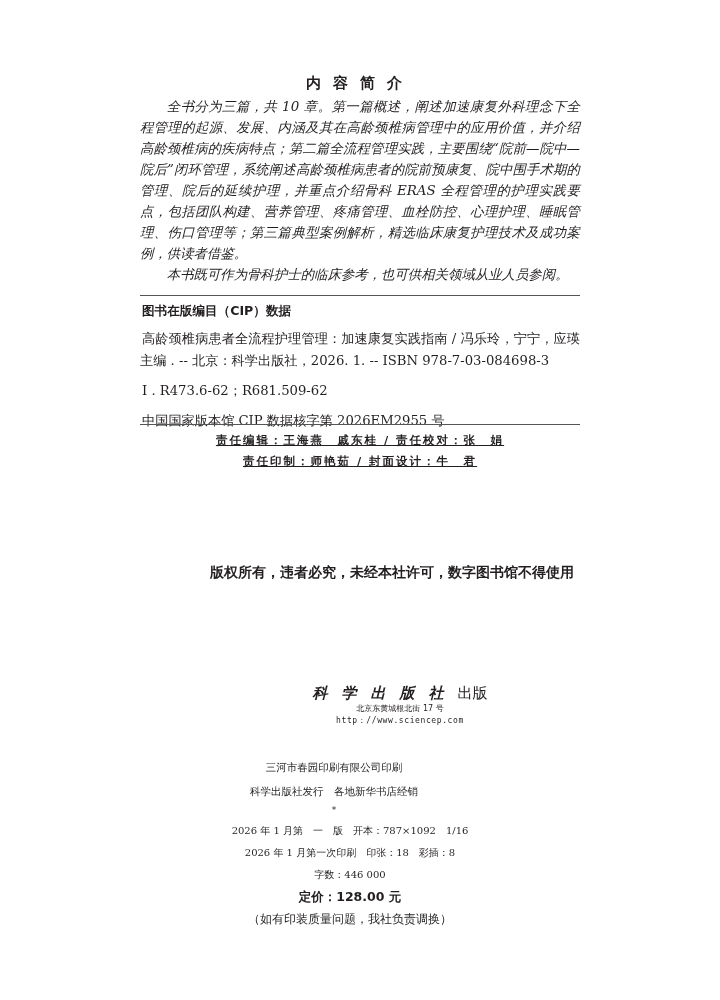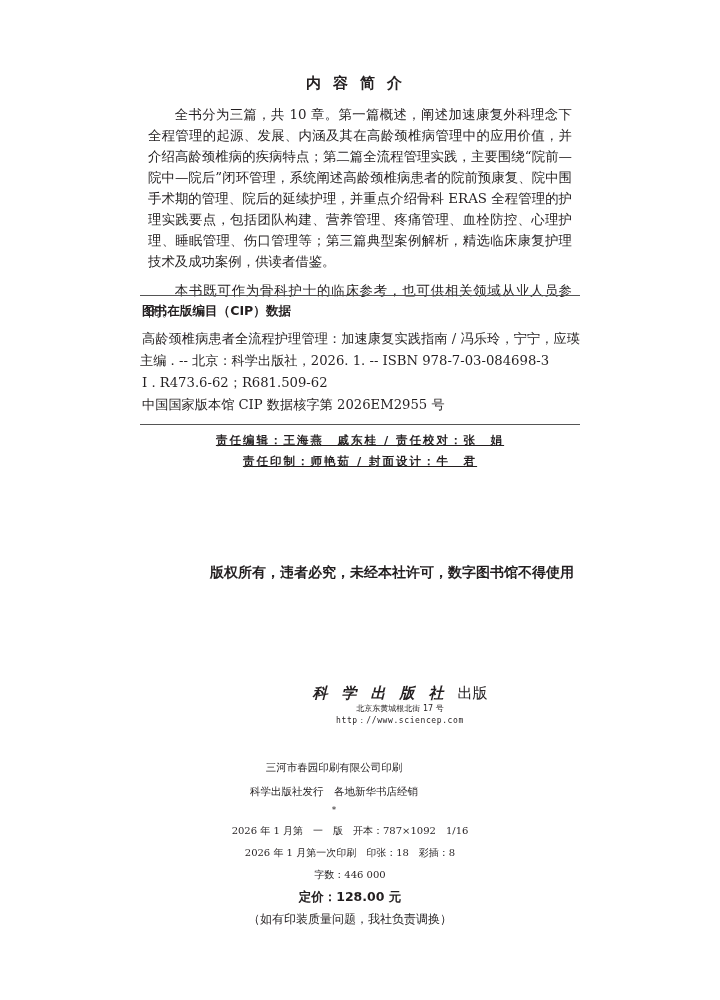--- a/index.html
+++ b/index.html
@@ -3,26 +3,26 @@
 <meta charset="utf-8">
 <style>
   html, body { margin: 0; padding: 0; background: #ffffff; }
   body { width: 720px; height: 1000px; position: relative; overflow: hidden;
          font-family: "DejaVu Serif", "Liberation Serif", serif; color: #231f20; }
   .abs { position: absolute; }
   .title { left: 0; width: 720px; top: 74px; text-align: center; font-size: 15px;
            font-weight: bold; letter-spacing: 12px; font-family: "DejaVu Sans", sans-serif; }
   .summary { left: 140px; width: 440px; top: 96px; font-size: 13.4px; line-height: 21px;
              text-align: justify; }
-  .summary p { margin: 8px; text-indent: 2em; }
+  .summary p { margin: 0; text-indent: 2em; font-style: italic; }
   .rule { left: 140px; width: 440px; height: 0; border-top: 1.4px solid #555; }
   .cip { left: 140px; width: 440px; top: 300px; font-size: 13.2px; line-height: 22px; }
   .cip .head { font-family: "DejaVu Sans", sans-serif; font-weight: bold; font-size: 12.6px; margin-bottom: 6px; padding-left: 2px; }
   .cip .line { text-align: justify; }
-  .cip .ind { padding-left: 2px; }
+  .cip .ind { padding-left: 2px; margin-top: 8px; }
   .staff { left: 0; width: 720px; text-align: center; font-size: 11.5px; line-height: 21px;
            top: 430px; font-weight: bold; letter-spacing: 2px; font-family: "DejaVu Serif", serif; text-decoration: underline; }
   .copyright { left: 0; width: 720px; top: 564px; text-align: center; font-size: 14px;
                font-weight: bold; font-family: "DejaVu Sans", sans-serif; padding-left: 32px; }
   .publisher { left: 0; width: 720px; top: 683px; text-align: center; padding-left: 40px; }
   .pubname { font-size: 15px; line-height: 20px; }
   .pubname .brand { font-weight: bold; letter-spacing: 14px; font-style: italic; }
   .pubname .suffix { font-weight: normal; font-size: 15px; }
   .addr { font-size: 8px; line-height: 12px; font-family: "DejaVu Sans", sans-serif; }
   .url { font-size: 8px; line-height: 12px; letter-spacing: 0.6px; font-family: "DejaVu Sans Mono", monospace; }

